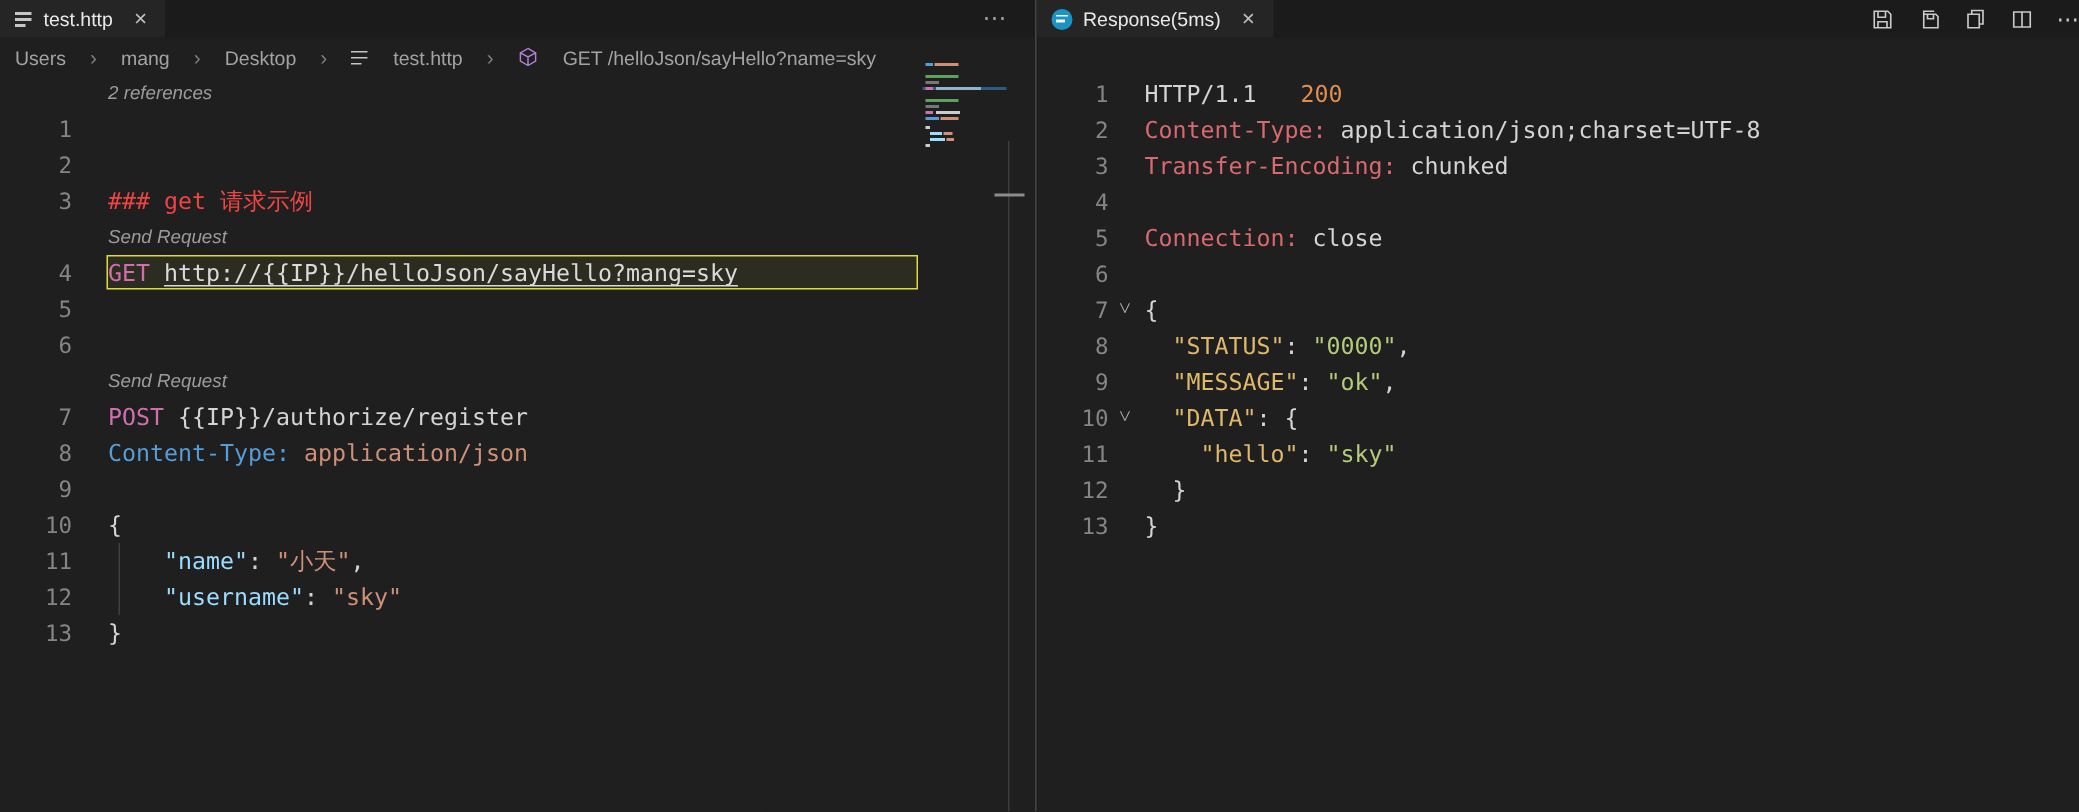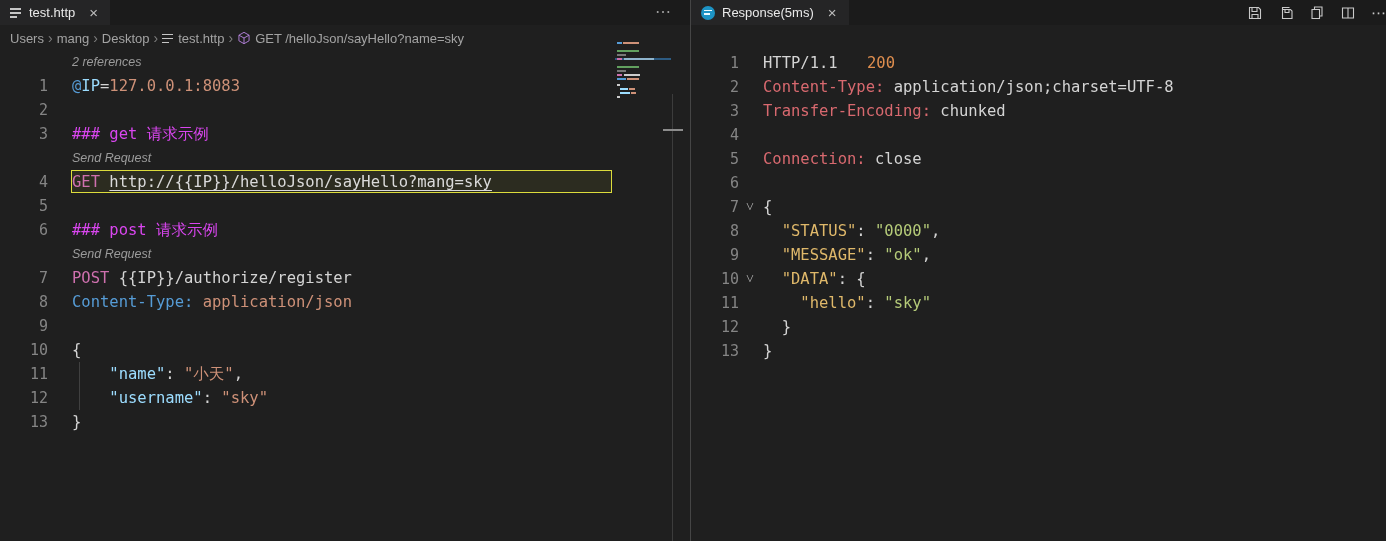--- a/index.html
+++ b/index.html
@@ -27,21 +27,21 @@
   .file-ico i:nth-child(1){ top:1px; width:11px; }
   .file-ico i:nth-child(2){ top:5px; width:11px; }
   .file-ico i:nth-child(3){ top:9px; width:7px; }
   
   .resp-ico { width:14px; height:14px; border-radius:50%; background:#1d93c4; position:relative; flex:none; }
   .resp-ico i { position:absolute; left:3px; height:1.5px; background:#eafaff; display:block; }
   .resp-ico i:nth-child(1){ top:4px; width:8px; }
   .resp-ico i:nth-child(2){ top:7.5px; width:6px; }
   
   .breadcrumb { position:absolute; top:27px; left:10px; height:22px; display:flex; align-items:center;
-                gap:4px; font-size:13px; color:#a3a3a3; }
+                gap:16px; font-size:13px; color:#a3a3a3; }
   .bc-sep { color:#7e7e7e; font-size:14px; }
   .cube-ico svg { display:block; }
   
   .editor { position:absolute; top:0; bottom:0; }
   .editor-left  { left:0;   width:690px; }
   .editor-right { left:691px; width:695px; }
   .rows { position:absolute; left:0; right:0; }
   .rows-left  { top:50px; }
   .rows-right { top:51px; }
   .row { position:relative; height:24px; display:flex; align-items:center; white-space:pre;
@@ -53,21 +53,21 @@
   .ybox { position:absolute; left:71px; top:0px; width:541px; height:23px;
           border:1px solid #dcdc3c; background:rgba(222,222,60,0.07); z-index:1; }
   .guide { position:absolute; left:79px; top:0; width:1px; height:24px; background:#404040; }
   .fold { position:absolute; left:50px; top:0; width:18px; text-align:center; color:#b5b5b5;
           font-size:14px; line-height:22px; cursor:pointer; z-index:2; }
   
   .kw-at   { color:#569CD6; }
   .var     { color:#9CDCFE; }
   .plain   { color:#d4d4d4; }
   .str     { color:#CE9178; }
-  .comment { color:#d946ef; }
+  .comment { color:#ef4444; }
   .method  { color:#CE70AE; }
   .url     { color:#dadada; text-decoration:underline; text-underline-offset:3px; }
   .hdr-blue{ color:#569CD6; }
   .key-blue{ color:#9CDCFE; }
   .hdr-red { color:#D8696F; }
   .status  { color:#DF8E4F;margin-left:20px; }
   .key-gold{ color:#DFB86A; }
   .val-green{ color:#B5CB79; }
   
   .minimap { position:absolute; left:615px; top:40px; width:58px; height:56px; cursor:pointer; }
@@ -141,27 +141,27 @@
       <svg width="14" height="14" viewBox="0 0 16 16">
         <path d="M8 1.5 L13.8 4.8 V11.2 L8 14.5 L2.2 11.2 V4.8 Z M8 8 V14.5 M2.2 4.8 L8 8 L13.8 4.8" stroke="#B180D7" fill="none" stroke-width="1.1"></path>
       </svg>
     </span>
     <span>GET /helloJson/sayHello?name=sky</span>
   </div>
 
 <div class="editor editor-left">
   <div class="rows rows-left" id="left-rows">
       <div class="row"><span class="lens lenslink">2 references</span></div>
-      <div class="row"><span class="gutter">1</span><span class="content"><span class="kw-at">@</span><span class="var">IP</span><span class="plain">=</span><span class="str">127.0.0.1:8083</span></span></div>
+      <div class="row"><span class="gutter">1</span></div>
       <div class="row"><span class="gutter">2</span><span class="content"></span></div>
       <div class="row"><span class="gutter">3</span><span class="content"><span class="comment">### get 请求示例</span></span></div>
       <div class="row"><span class="lens lenslink">Send Request</span></div>
       <div class="row"><div class="ybox"></div><span class="gutter">4</span><span class="content"><span class="method">GET</span><span class="plain"> </span><span class="url">http://{{IP}}/helloJson/sayHello?mang=sky</span></span></div>
       <div class="row"><span class="gutter">5</span><span class="content"></span></div>
-      <div class="row"><span class="gutter">6</span><span class="content"><span class="comment">### post 请求示例</span></span></div>
+      <div class="row"><span class="gutter">6</span></div>
       <div class="row"><span class="lens lenslink">Send Request</span></div>
       <div class="row"><span class="gutter">7</span><span class="content"><span class="method">POST</span><span class="plain"> {{IP}}/authorize/register</span></span></div>
       <div class="row"><span class="gutter">8</span><span class="content"><span class="hdr-blue">Content-Type:</span><span class="plain"> </span><span class="str">application/json</span></span></div>
       <div class="row"><span class="gutter">9</span><span class="content"></span></div>
       <div class="row"><span class="gutter">10</span><span class="content"><span class="plain">{</span></span></div>
       <div class="row"><span class="gutter">11</span><div class="guide"></div><span class="content"><span class="plain">    </span><span class="key-blue">"name"</span><span class="plain">: </span><span class="str">"小天"</span><span class="plain">,</span></span></div>
       <div class="row"><span class="gutter">12</span><div class="guide"></div><span class="content"><span class="plain">    </span><span class="key-blue">"username"</span><span class="plain">: </span><span class="str">"sky"</span></span></div>
       <div class="row"><span class="gutter">13</span><span class="content"><span class="plain">}</span></span></div>
     </div>
   <div class="minimap" id="minimap">

